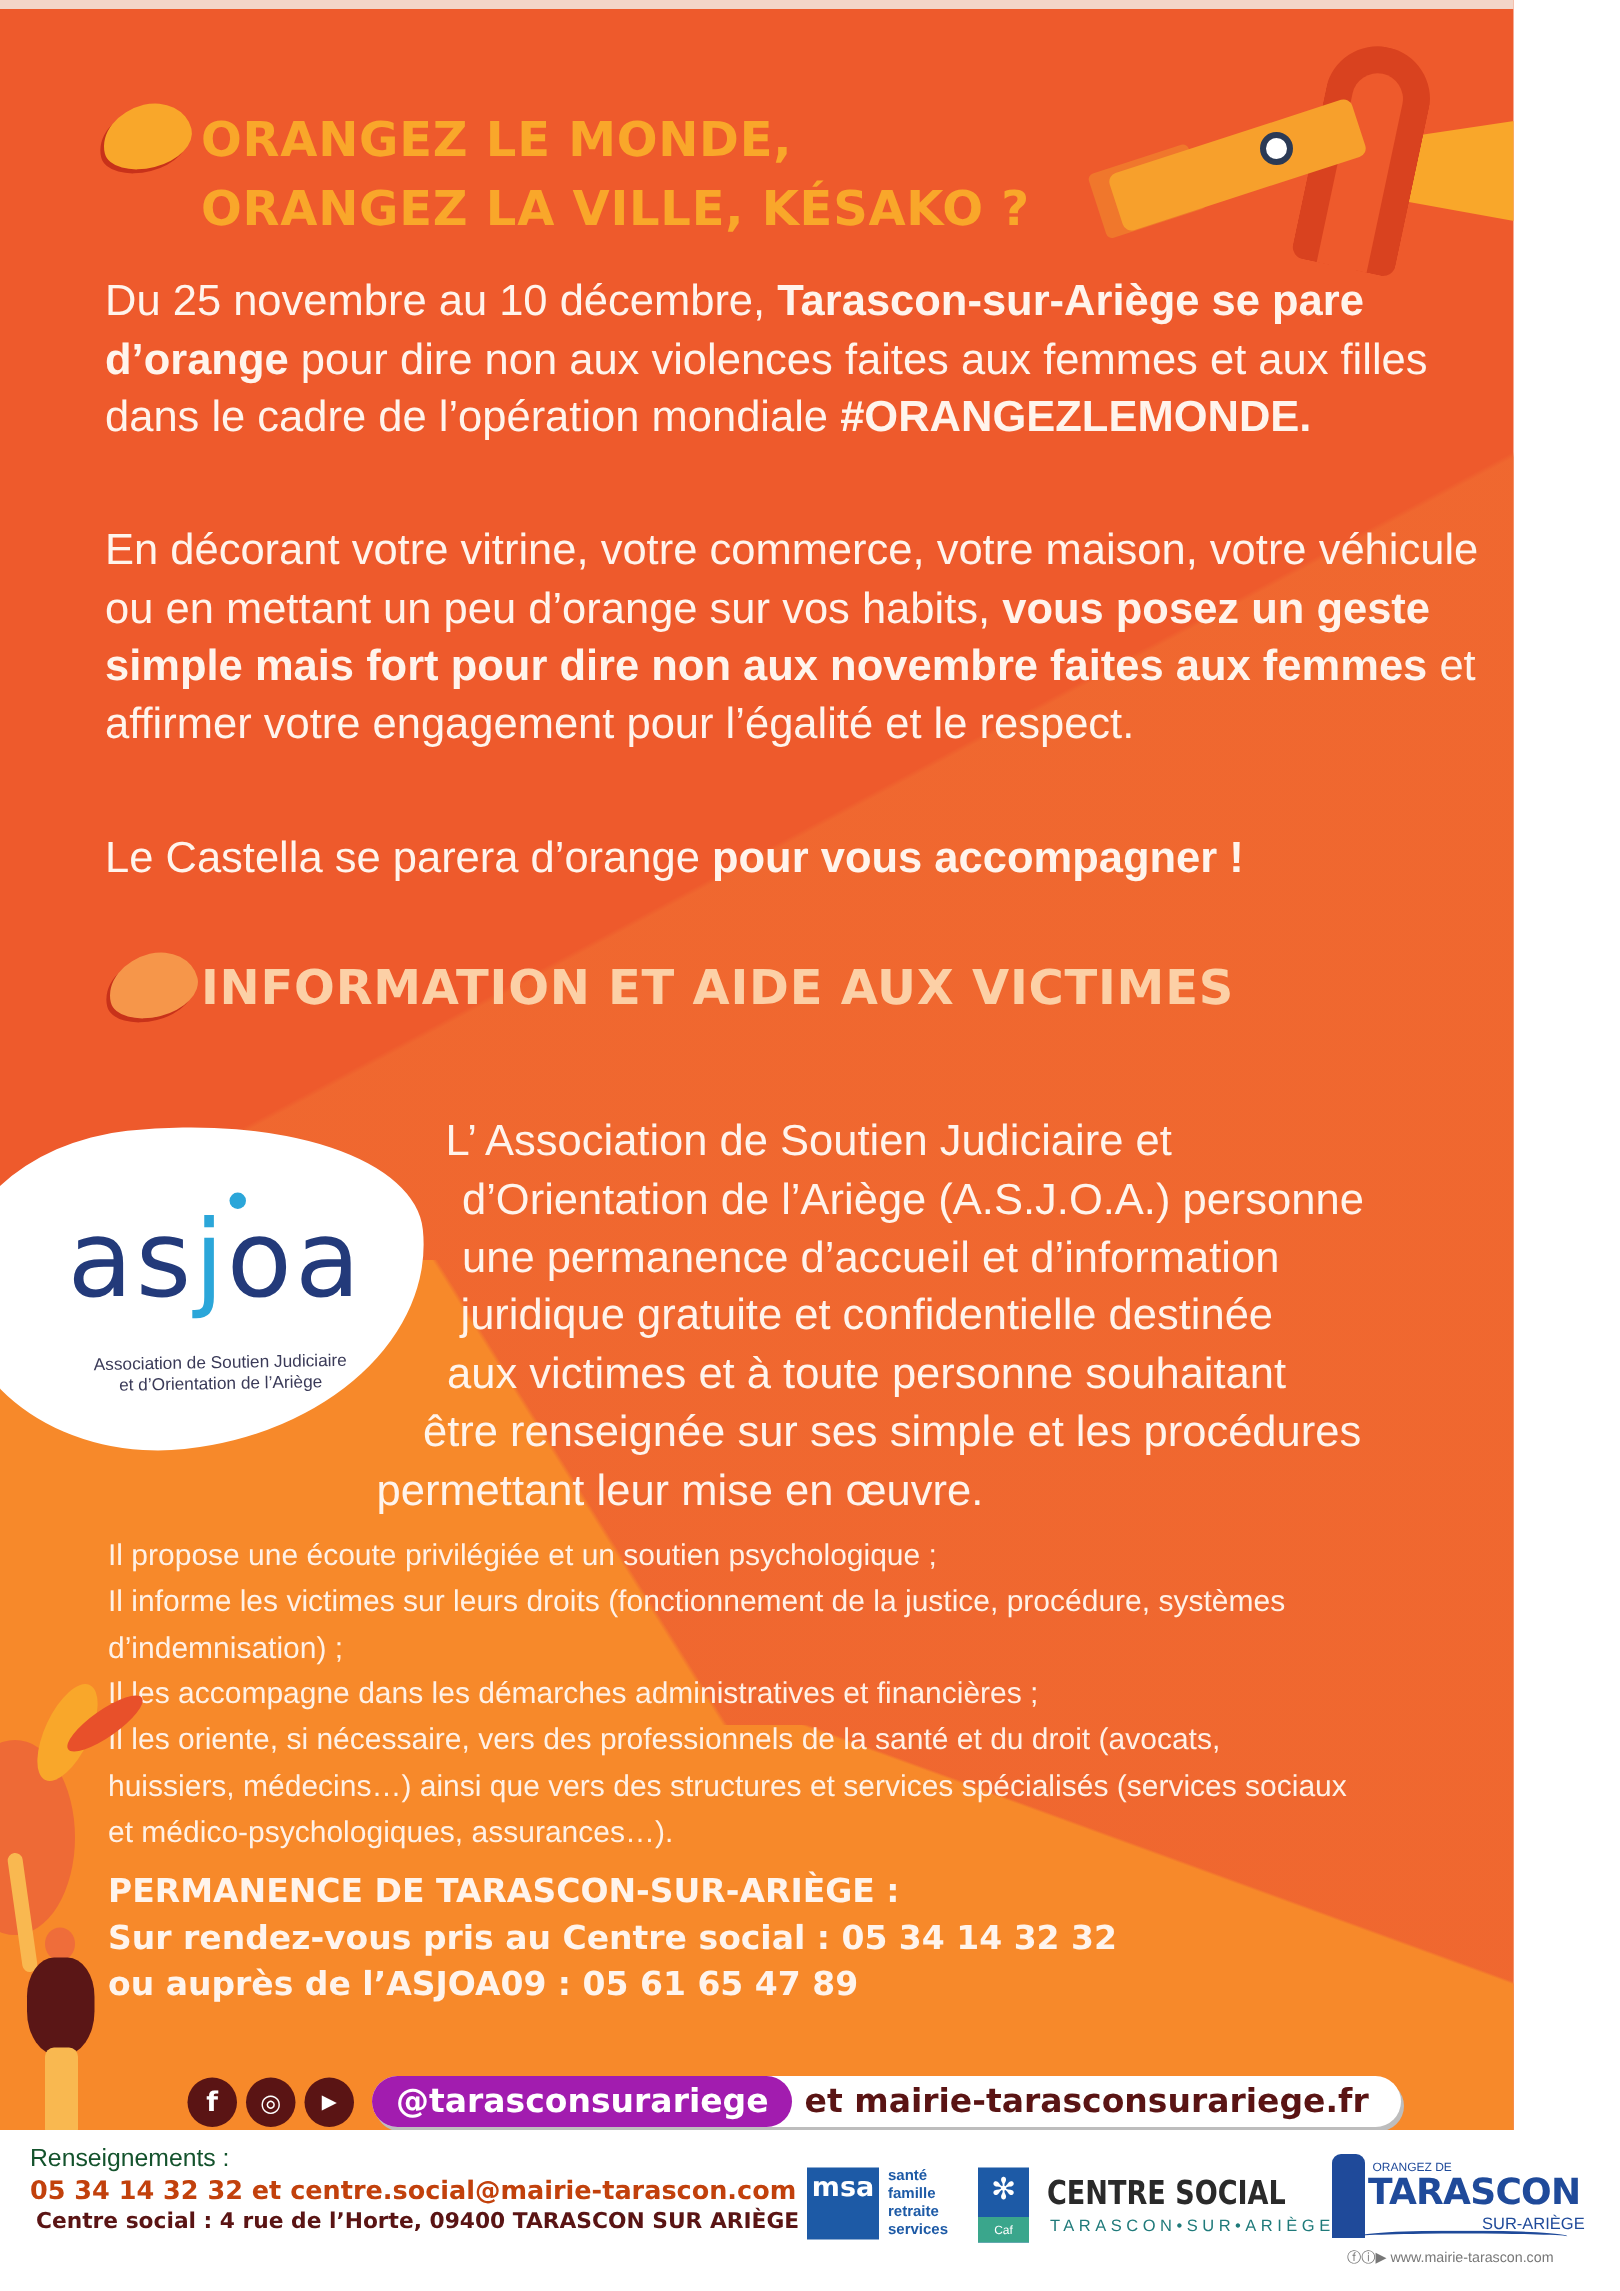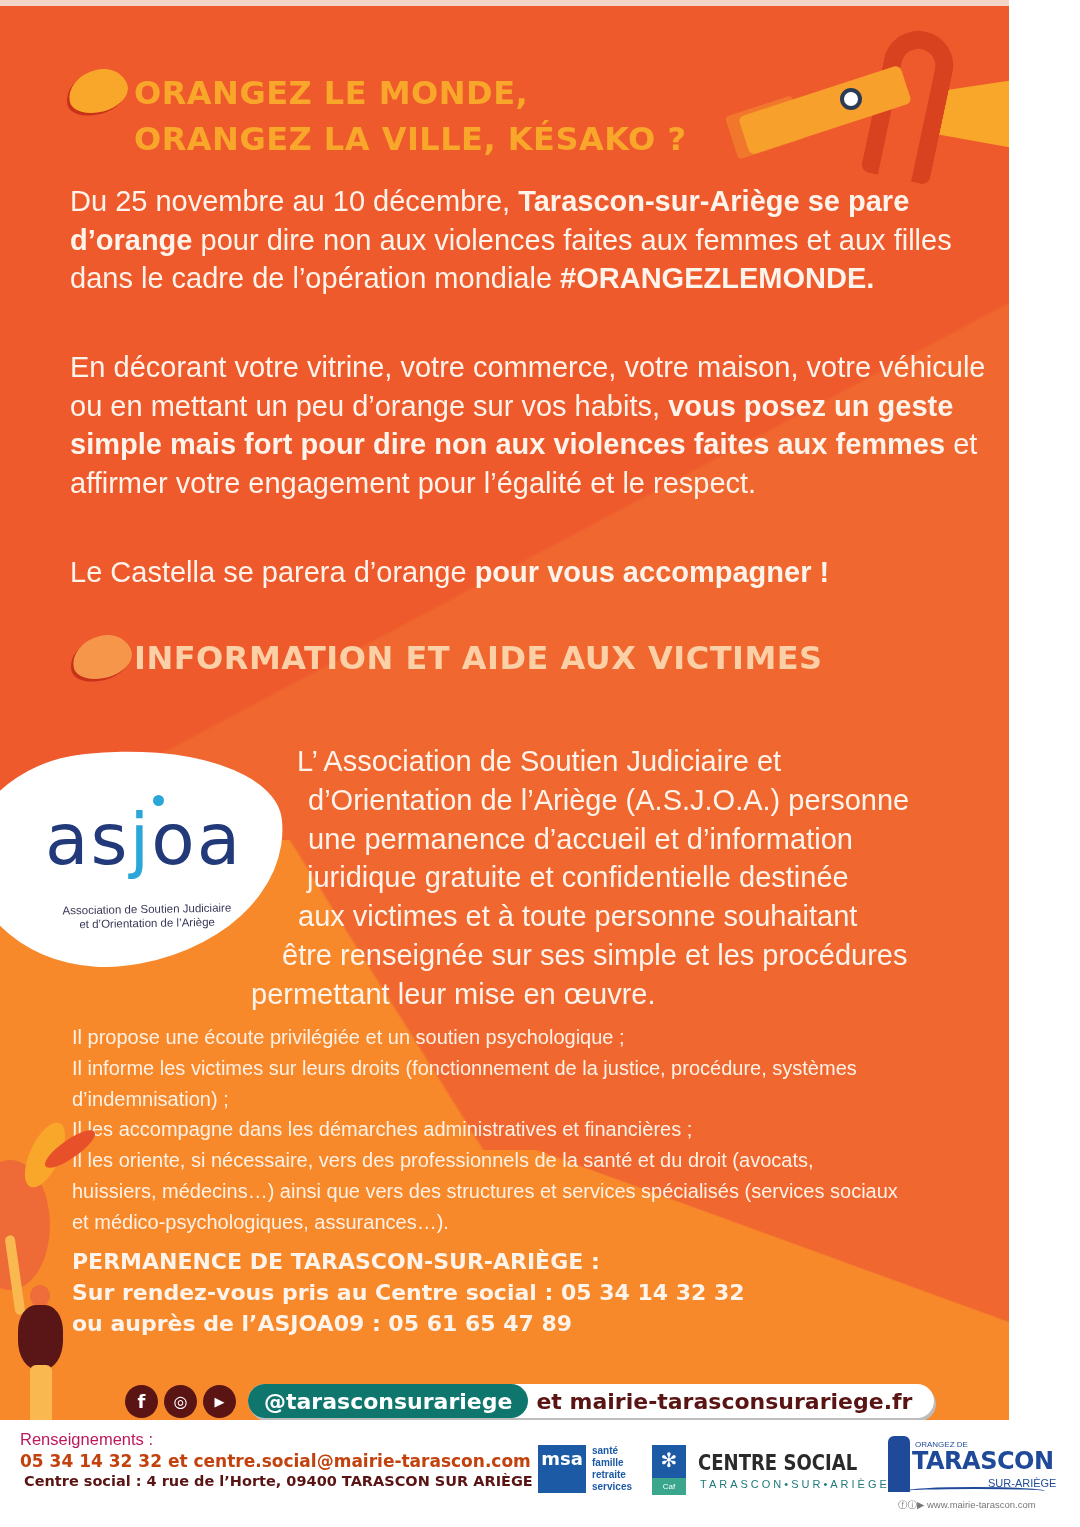--- a/index.html
+++ b/index.html
@@ -142,32 +142,32 @@
       width: 33px; height: 33px; border-radius: 50%; background: #5a1414;
       color: #fff; display: flex; align-items: center; justify-content: center;
       font-weight: bold; font-size: 18px; font-family: "DejaVu Sans", sans-serif;
     }
     .handle-pill {
       position: relative; display: flex; align-items: center; height: 34px;
       background: #ffffff; border-radius: 18px; margin-left: 6px;
       box-shadow: 2px 3px 0 #bdbdbd; padding-right: 22px;
     }
     .handle {
-      background: #0f766e; color: #fff; border-radius: 18px; height: 34px;
+      background: #a21caf; color: #fff; border-radius: 18px; height: 34px;
       padding: 0 16px; display: flex; align-items: center;
       font-family: "DejaVu Sans", sans-serif; font-weight: bold; font-size: 22px;
     }
     .site {
       color: #5a1414; padding-left: 8px;
       font-family: "DejaVu Sans", sans-serif; font-weight: bold; font-size: 22px;
     }
 
     
     .footer { position: absolute; left: 0; top: 1420px; width: 1080px; height: 107px; background: #ffffff; }
-    .rens { position: absolute; left: 20px; top: 1430px; color: #be185d; font-size: 16.5px; }
+    .rens { position: absolute; left: 20px; top: 1430px; color: #14532d; font-size: 16.5px; }
     .contact1 { position: absolute; left: 20px; top: 1451px; color: #c2410c; font-family: "DejaVu Sans", sans-serif; font-weight: bold; font-size: 17px; white-space: nowrap; }
     .contact2 { position: absolute; left: 24px; top: 1473px; color: #5a1414; font-family: "DejaVu Sans", sans-serif; font-weight: bold; font-size: 14.5px; white-space: nowrap; }
 
     .msa { position: absolute; left: 538px; top: 1445px; width: 48px; height: 48px; background: #1d5aa6; color: #fff; font-weight: bold; font-size: 18px; line-height: 20px; text-align: center; padding-top: 4px; font-family: "DejaVu Sans", sans-serif; }
     .msa-lines { position: absolute; left: 592px; top: 1445px; font-size: 10px; line-height: 12px; color: #1d5aa6; font-weight: bold; }
     .msa-lines span { display: block; }
     .caf { position: absolute; left: 652px; top: 1445px; width: 34px; height: 50px; background: #1d5aa6; }
     .caf-bottom { position: absolute; left: 652px; top: 1478px; width: 34px; height: 17px; background: #3aa68c; color: #fff; font-size: 8px; text-align: center; line-height: 17px; }
     .caf-star { position: absolute; left: 652px; top: 1445px; width: 34px; height: 30px; color: #fff; font-size: 20px; text-align: center; line-height: 30px; }
     .cs-title { position: absolute; left: 698px; top: 1450px; font-family: "DejaVu Sans", sans-serif; font-weight: bold; font-size: 22px; color: #2a2a2a; letter-spacing: 0px; white-space: nowrap; transform: scaleX(0.82); transform-origin: left; }
@@ -201,21 +201,21 @@
   <h1 class="heading h1">
     <span>ORANGEZ LE MONDE,</span>
     <span>ORANGEZ LA VILLE, KÉSAKO ?</span>
   </h1>
 
   <p class="para p1">
     <span>Du 25 novembre au 10 décembre, </span><b>Tarascon-sur-Ariège se pare d’orange</b><span> pour dire non aux violences faites aux femmes et aux filles dans le cadre de l’opération mondiale </span><b>#ORANGEZLEMONDE.</b>
   </p>
 
   <p class="para p2">
-    <span>En décorant votre vitrine, votre commerce, votre maison, votre véhicule ou en mettant un peu d’orange sur vos habits, </span><b>vous posez un geste simple mais fort pour dire non aux violences faites aux femmes</b><span> et affirmer votre engagement pour l’égalité et le respect.</span>
+    <span>En décorant votre vitrine, votre commerce, votre maison, votre véhicule ou en mettant un peu d’orange sur vos habits, </span><b>vous posez un geste simple mais fort pour dire non aux novembre faites aux femmes</b><span> et affirmer votre engagement pour l’égalité et le respect.</span>
   </p>
 
   <p class="para p3">
     <span>Le Castella se parera d’orange </span><b>pour vous accompagner !</b>
   </p>
 
   <div class="blob blob2"></div>
   <h2 class="heading h2">
     <span>INFORMATION ET AIDE AUX VICTIMES</span>
   </h2>

